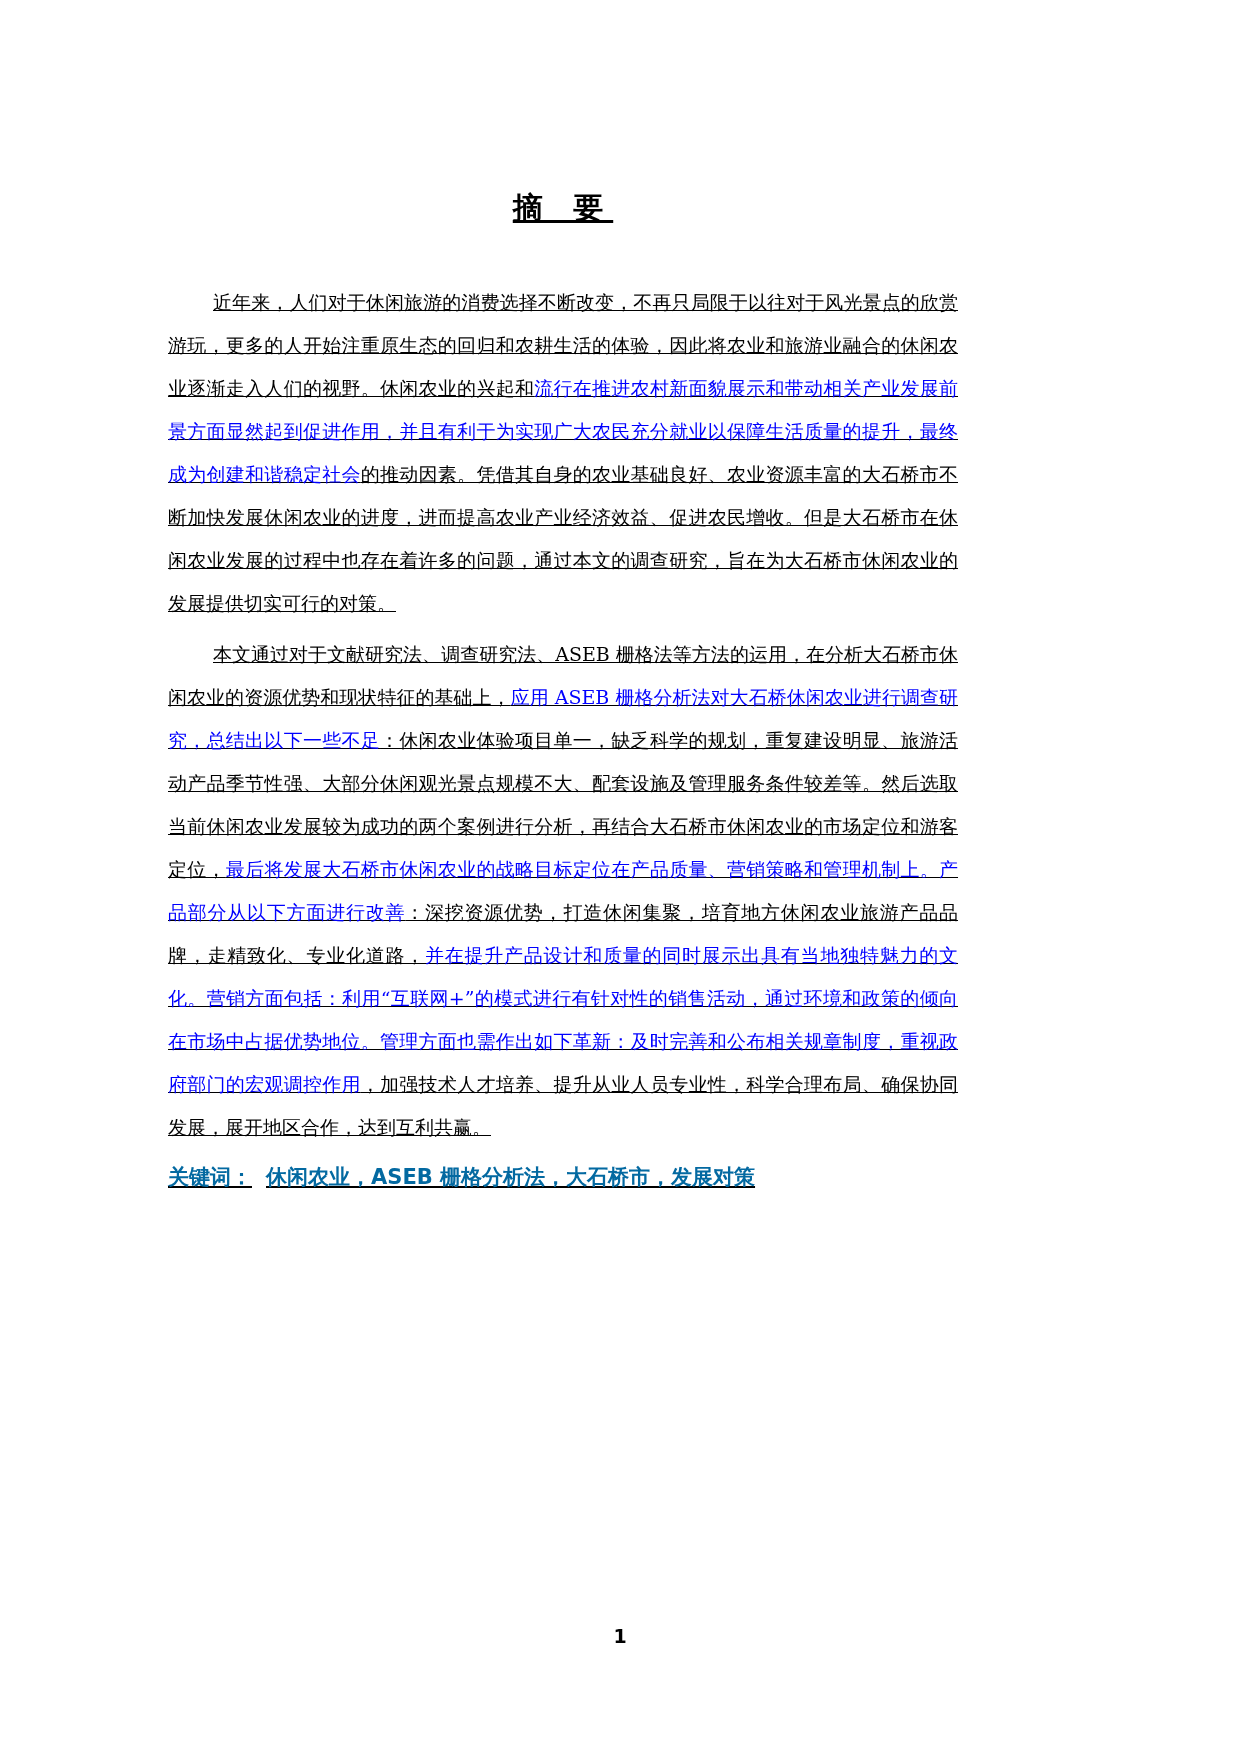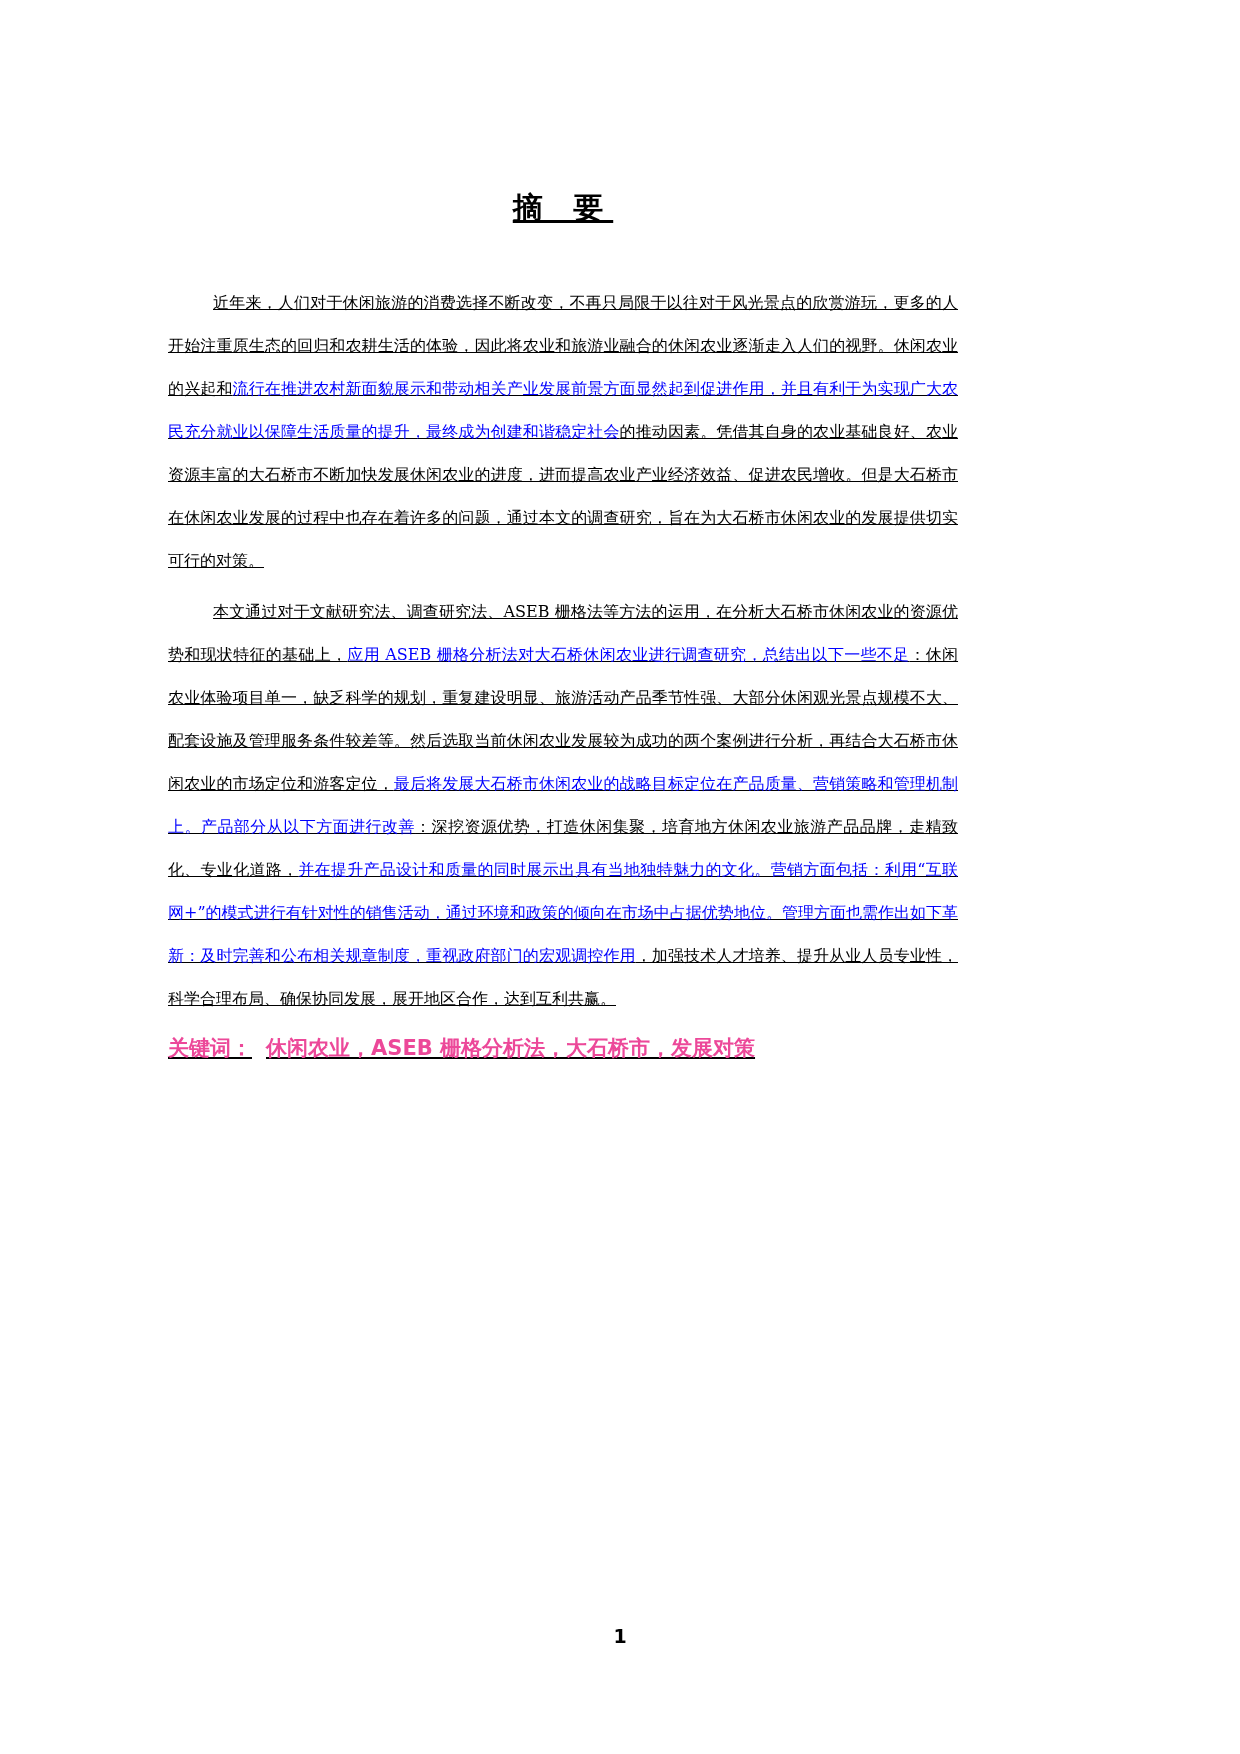--- a/index.html
+++ b/index.html
@@ -26,42 +26,42 @@
   .doc-title {
     text-align: center;
     font-family: "DejaVu Sans", "Liberation Sans", sans-serif;
     font-size: 30px;
     font-weight: bold;
     letter-spacing: 10px;
     margin: 0 0 52px 0;
     color: #000000;
   }
   .para {
-    font-size: 16px;
+    font-size: 19px;
     line-height: 43px;
     text-align: justify;
     text-justify: inter-ideograph;
     text-indent: 45px;
     margin: 0;
     color: #000000;
     word-break: break-all;
   }
   .para + .para {
     margin-top: 8px;
   }
   .hl {
     color: #0000ff;
   }
   .keywords {
     margin-top: 58px;
     font-family: "DejaVu Sans", "Liberation Sans", sans-serif;
     font-size: 21px;
     font-weight: bold;
     line-height: 40px;
-    color: #ec4899;
+    color: #0369a1;
     text-indent: 0;
   }
   .kw-label {
     margin-right: 14px;
   }
   .page-number {
     position: absolute;
     left: 0;
     right: 0;
     top: 1625px;

